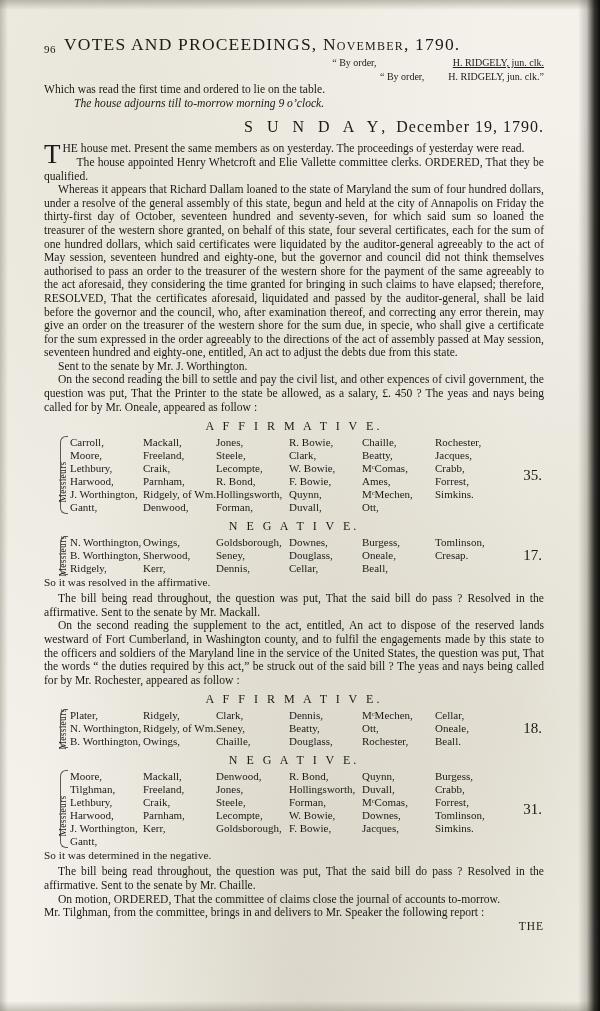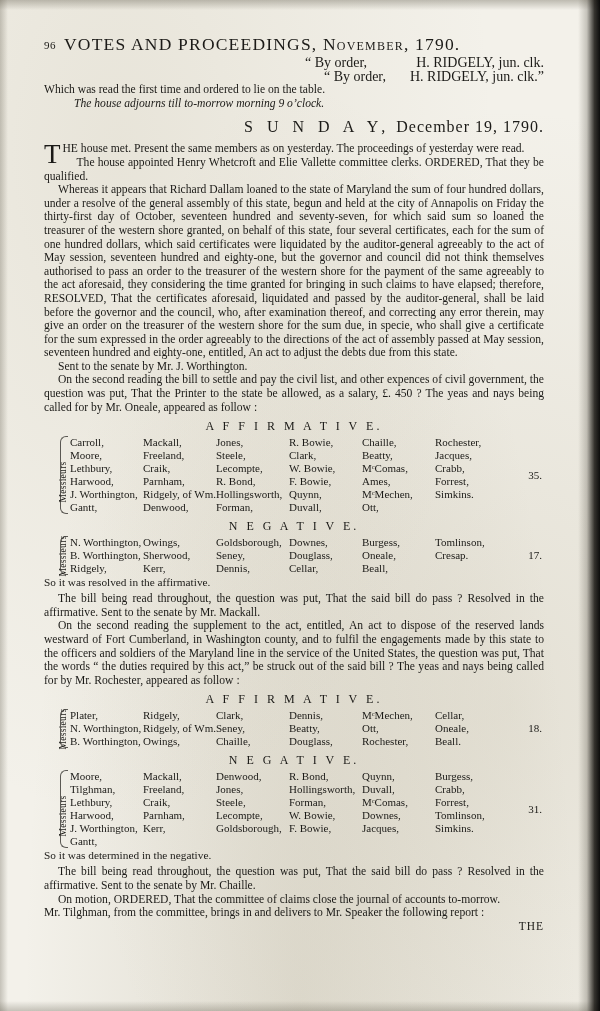--- a/index.html
+++ b/index.html
@@ -24,35 +24,35 @@
   .gutter{
     position:absolute;top:0;right:0;width:22px;height:100%;
     background:linear-gradient(to right, rgba(0,0,0,0) 0%, rgba(60,55,45,.25) 40%, rgba(20,18,14,.85) 75%, rgba(0,0,0,.95) 100%);
   }
   .edge-top{position:absolute;top:0;left:0;right:0;height:10px;background:linear-gradient(to bottom, rgba(90,85,70,.35), rgba(0,0,0,0));}
   .edge-left{position:absolute;top:0;left:0;bottom:0;width:8px;background:linear-gradient(to right, rgba(90,85,70,.30), rgba(0,0,0,0));}
   .edge-bottom{position:absolute;bottom:0;left:0;right:0;height:10px;background:linear-gradient(to top, rgba(90,85,70,.30), rgba(0,0,0,0));}
 
   .content{position:absolute;left:44px;top:34px;width:500px;}
 
-  .hdr{display:flex;align-items:center;gap:8px;}
+  .hdr{display:flex;align-items:flex-end;gap:8px;}
   .folio{font-size:11px;letter-spacing:.5px;}
   .hdr-title{
     font-size:17.5px;letter-spacing:1.2px;font-variant:small-caps;
     white-space:nowrap;
   }
 
   p.b{
     font-size:11.6px;line-height:13.6px;text-align:justify;margin:0 0 0 0;
     text-indent:0;
   }
   p.ind{text-indent:14px;}
   .tight{line-height:13.2px;}
   .center{text-align:center;font-style:italic;}
-  .sig{font-size:14px;line-height:13.6px;}
+  .sig{font-size:10px;line-height:13.6px;}
   .sunday{
     text-align:right;font-size:16px;letter-spacing:2px;margin:8px 0 6px 0;
   }
   .sunday .sp{letter-spacing:5px;}
   .dropwrap{position:relative;}
   .drop{
     float:left;font-size:27px;line-height:20px;padding:2px 1px 0 0;margin-right:1px;
   }
   .vote-head{
     text-align:center;font-size:12px;letter-spacing:3px;margin:5px 0 2px 0;
@@ -65,21 +65,21 @@
   table.votes td{padding:0 2px 0 0;vertical-align:top;white-space:nowrap;}
   .mess-label{
     position:absolute;left:-2px;top:50%;transform:translateY(-50%) rotate(-90deg);
     transform-origin:center center;font-size:9.5px;white-space:nowrap;letter-spacing:.3px;
   }
   .brace{
     position:absolute;left:16px;top:0;bottom:0;width:7px;
     border-left:1px solid #2a2824;border-top:1px solid #2a2824;border-bottom:1px solid #2a2824;
     border-radius:6px 0 0 6px;opacity:.75;
   }
-  .tally{width:34px;text-align:right;font-size:11px;}
+  .tally{width:34px;text-align:right;font-size:15px;}
   .resolved{text-align:left;font-size:11.3px;margin:1px 0 4px 0;}
   .the-end{text-align:right;font-size:11.5px;letter-spacing:1px;}
 </style>
 </head>
 <body>
 
 <div class="page">
   <div class="edge-top"></div>
   <div class="edge-left"></div>
   <div class="edge-bottom"></div>
@@ -88,21 +88,21 @@
 
     <div class="hdr">
       <div class="folio">96</div>
       <div class="hdr-title">VOTES AND PROCEEDINGS, November, 1790.</div>
     </div>
 
 
     <div style="display:flex;justify-content:space-between;margin-top:1px;">
       <div style="width:46%"></div>
       <div class="sig" style="flex:0 0 auto;padding-right:18px;">“ By order,</div>
-      <div class="sig" style="flex:0 0 auto;">H. RIDGELY, jun. clk.</div>
+      <div class="sig" style="flex:0 0 auto;text-decoration:underline;">H. RIDGELY, jun. clk.</div>
     </div>
 
 
     <div style="display:flex;justify-content:flex-end;margin-top:0px;">
       <div class="sig" style="padding-right:24px;">“ By order,</div>
       <div class="sig">H. RIDGELY, jun. clk.”</div>
     </div>
 
     <p class="b">Which was read the first time and ordered to lie on the table.</p>
     <p class="b center" style="padding-left:30px;">The house adjourns till to-morrow morning 9 o’clock.</p>

